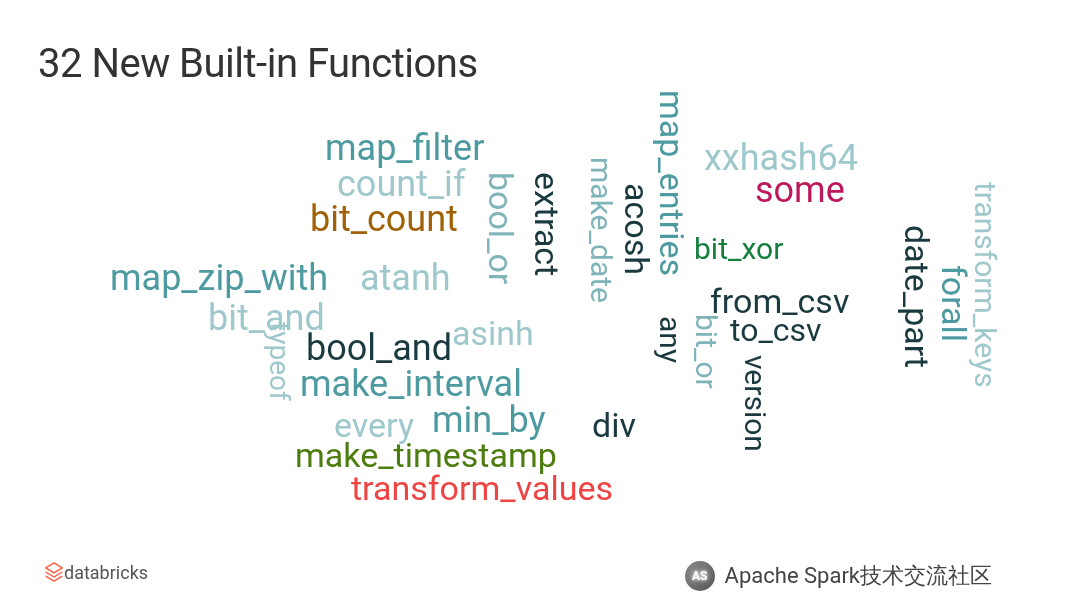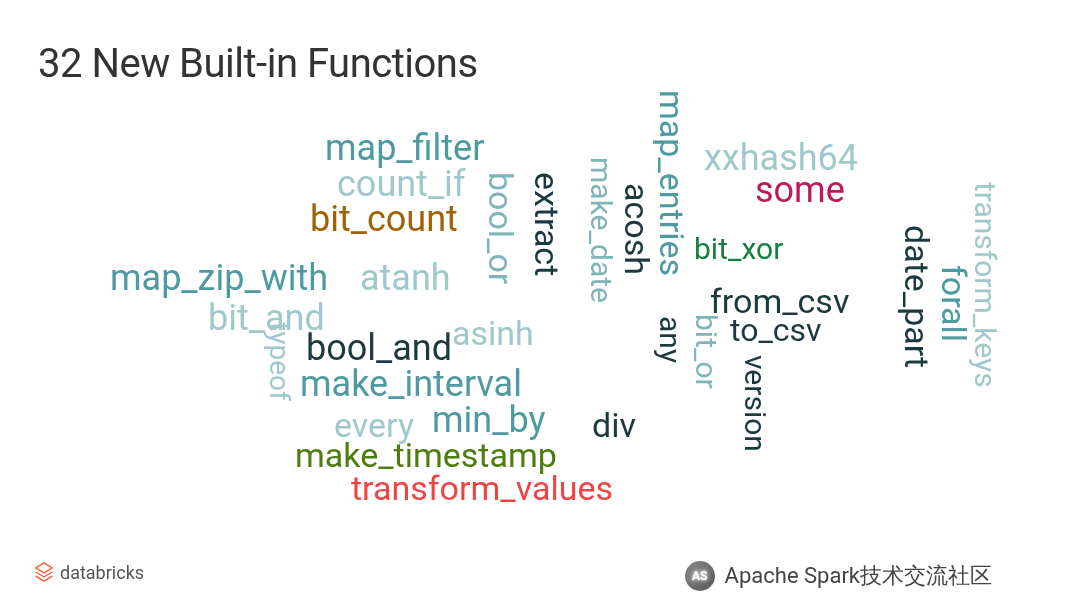--- a/index.html
+++ b/index.html
@@ -40,24 +40,23 @@
     line-height: 1;
     font-weight: 400;
   }
   .vert {
     writing-mode: vertical-rl;
     text-orientation: mixed;
   }
   .footer-left {
     position: absolute;
     bottom: 22px;
-    left: 34px;
+    left: 44px;
     display: flex;
     align-items: center;
-    gap: 6px;
     color: #555;
     font-size: 18px;
   }
   .footer-left svg { display: block; }
   .footer-right {
     position: absolute;
     bottom: 14px;
     right: 24px;
     display: flex;
     align-items: center;

